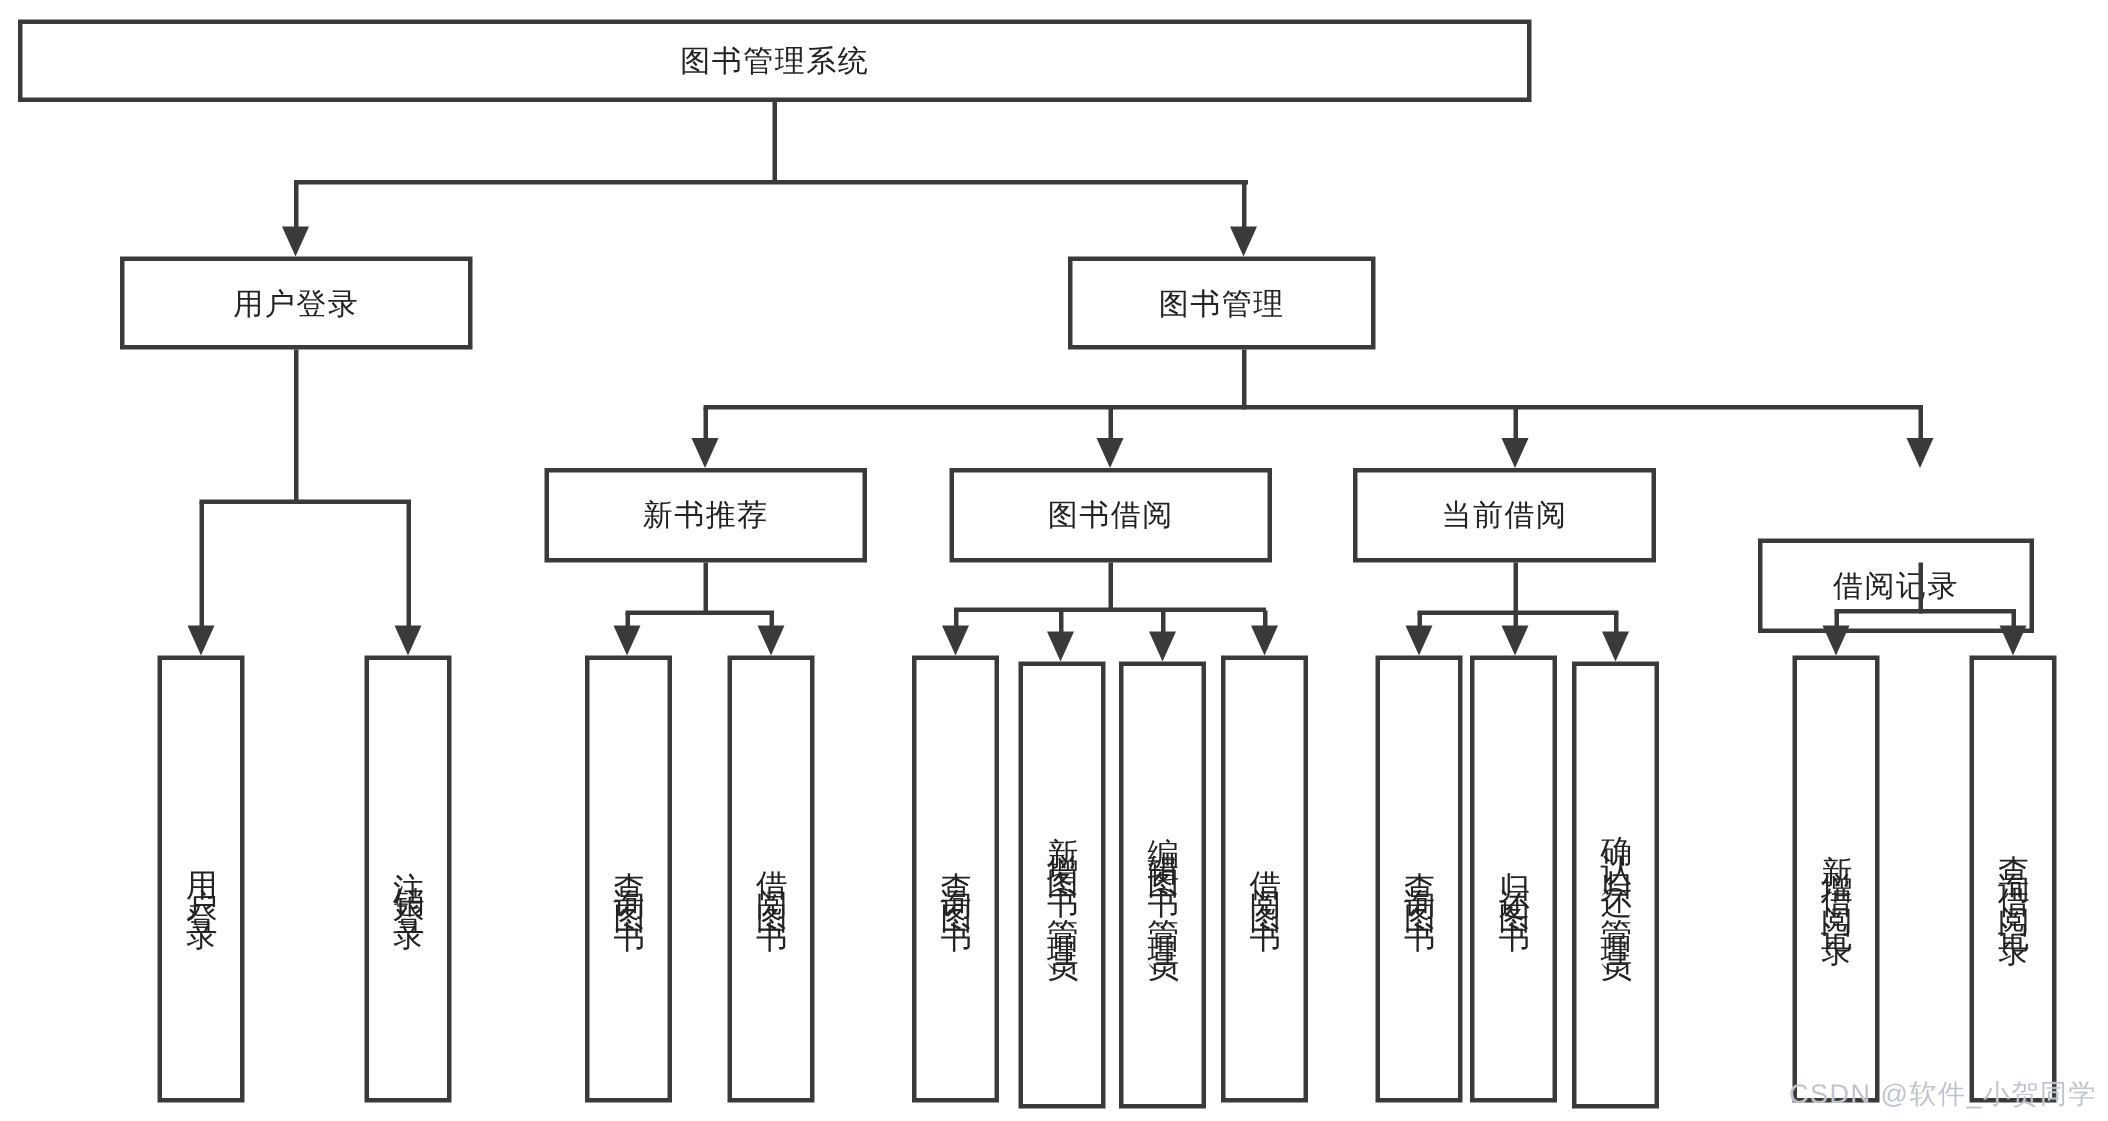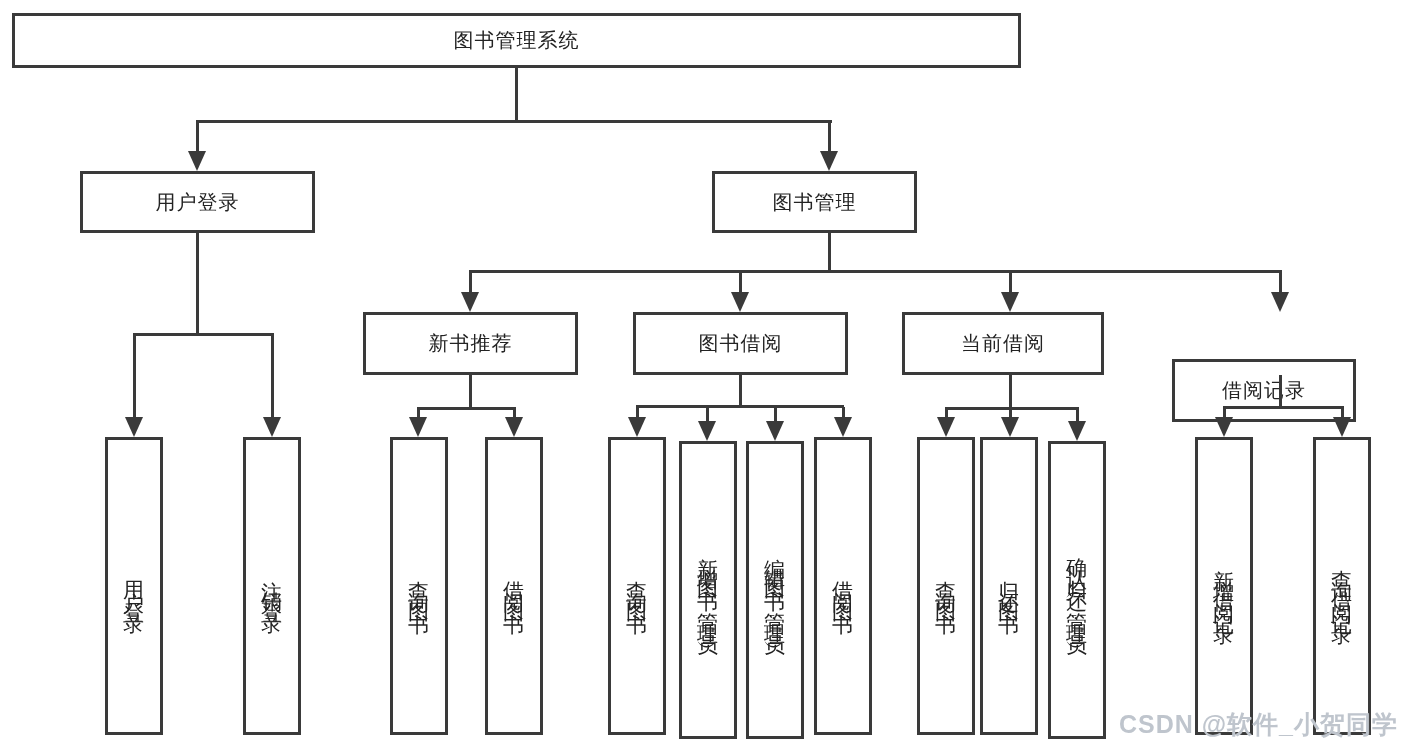--- a/index.html
+++ b/index.html
@@ -46,26 +46,25 @@
   }
   .arrow::after{
     content:"";position:absolute;left:0;bottom:0;width:0;height:0;
     border-left:9px solid transparent;
     border-right:9px solid transparent;
     border-top:20px solid var(--line);
   }
   .watermark{
     position:absolute;
     right:7px;bottom:6px;
-    font-size:25px;
+    font-size:18px;
     color:#bfc5cd;
     letter-spacing:1px;
     z-index:5;
     text-shadow:0 0 1px rgba(255,255,255,.6);
-    font-weight:bold;
   }
 </style>
 </head>
 <body>
 
 <div class="canvas">
 
   <div class="node hnode" style="left:12px;top:13px;width:1009px;height:55px;">
     <span>图书管理系统</span>
   </div>

